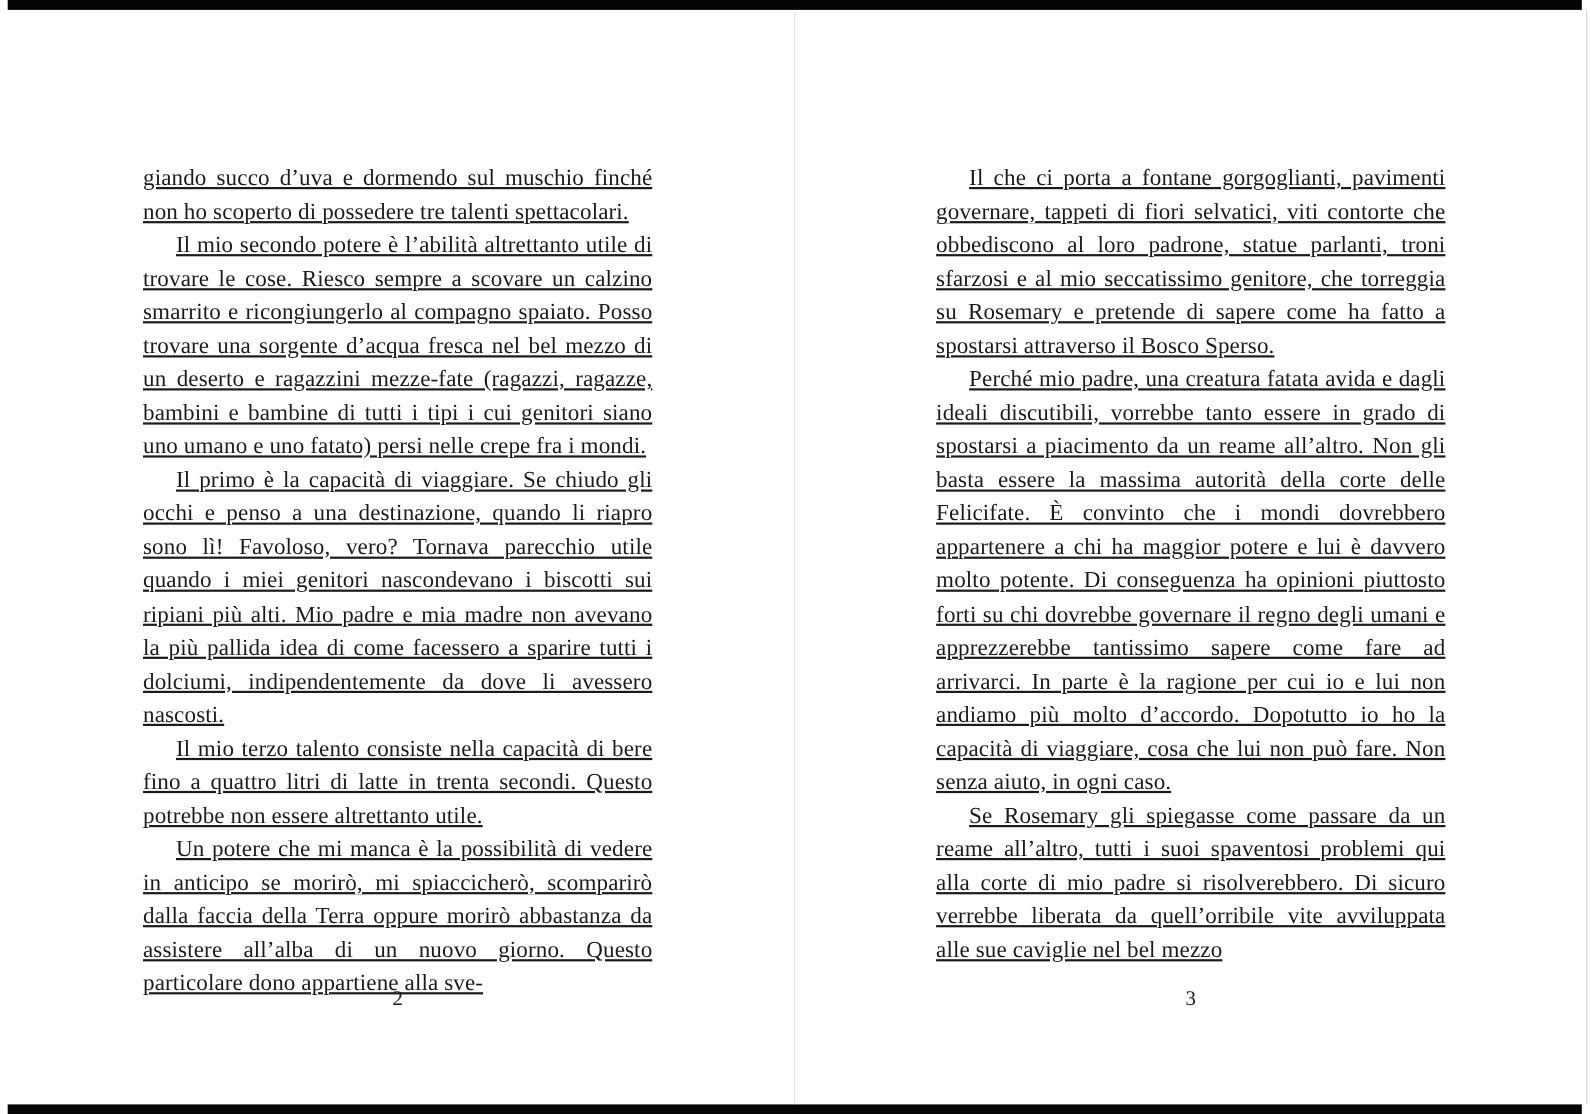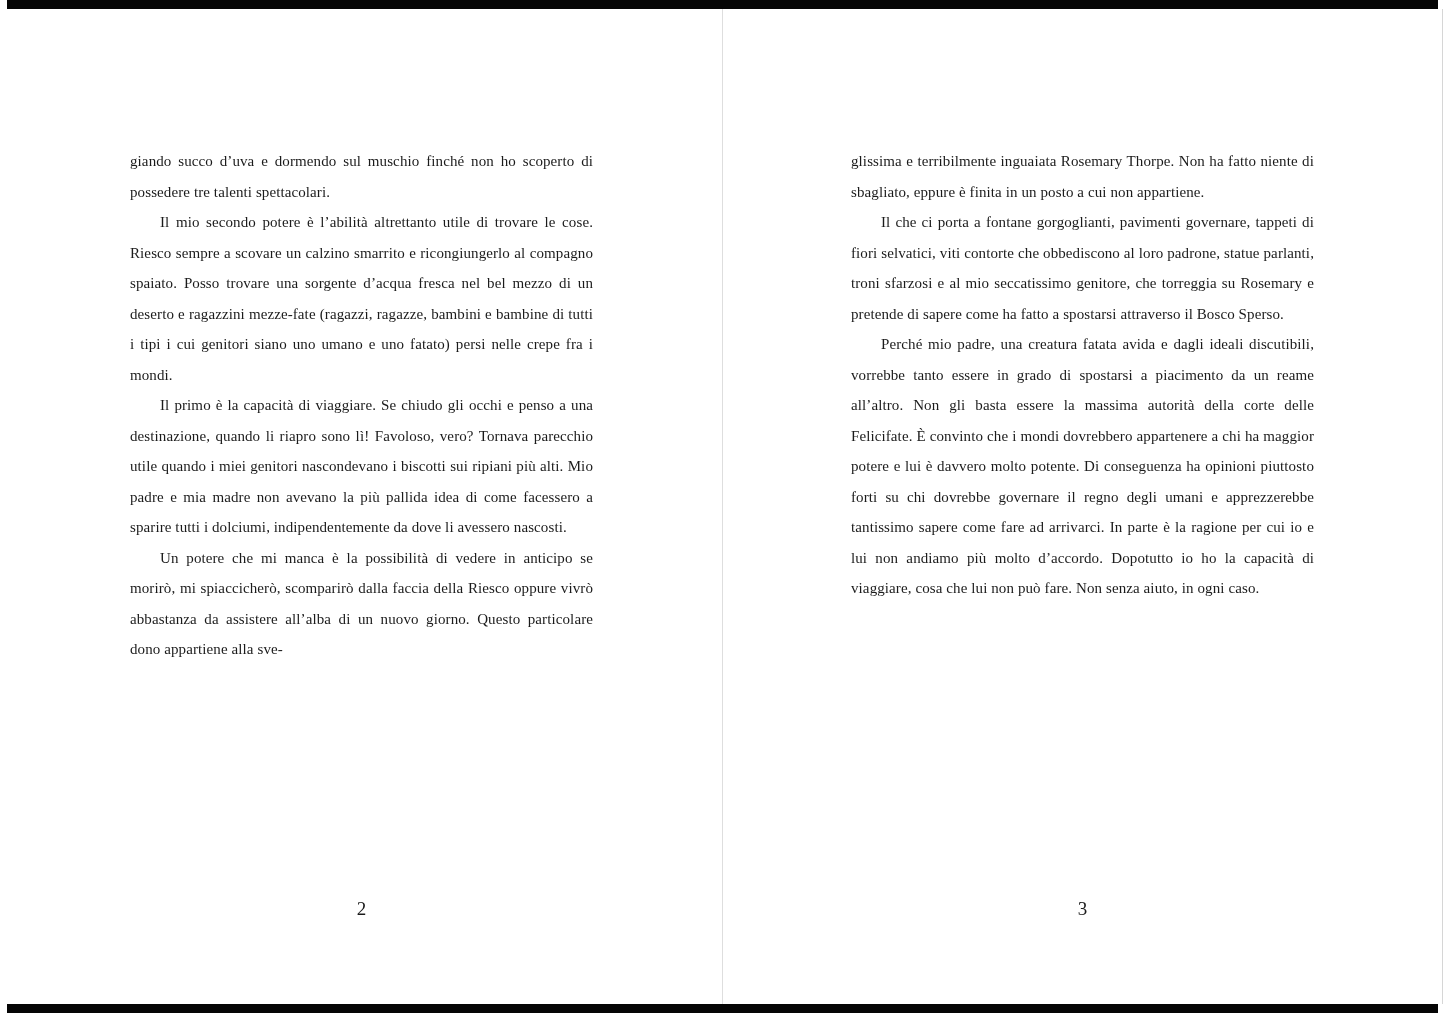--- a/index.html
+++ b/index.html
@@ -34,25 +34,26 @@
     top: 9px;
     bottom: 9px;
     right: 2px;
     width: 1px;
     background: #d6d6d6;
   }
   .text-col {
     position: absolute;
     top: 146px;
     width: 463px;
-    font-size: 15px;
+    font-size: 21px;
     line-height: 30.5px;
     text-align: justify;
     letter-spacing: 0.1px;
     hyphens: auto;
+    text-decoration: underline;
     -webkit-hyphens: auto;
   }
   .col-left  { left: 130px; }
   .col-right { left: 851px; }
   .text-col p { margin: 0; }
   .text-col p.indent { text-indent: 30px; }
   .page-number {
     position: absolute;
     top: 898px;
     width: 463px;
@@ -69,22 +70,23 @@
 <div class="border-bar border-top"></div>
 <div class="border-bar border-bottom"></div>
 
 <div class="gutter-line"></div>
 <div class="edge-line"></div>
 
 <div class="text-col col-left" lang="it">
   <p>giando succo d’uva e dormendo sul muschio finché non ho scoperto di possedere tre talenti spettacolari.</p>
   <p class="indent">Il mio secondo potere è l’abilità altrettanto utile di trovare le cose. Riesco sempre a scovare un calzino smarrito e ricongiungerlo al compagno spaiato. Posso trovare una sorgente d’acqua fresca nel bel mezzo di un deserto e ragazzini mezze-fate (ragazzi, ragazze, bambini e bambine di tutti i tipi i cui genitori siano uno umano e uno fatato) persi nelle crepe fra i mondi.</p>
   <p class="indent">Il primo è la capacità di viaggiare. Se chiudo gli occhi e penso a una destinazione, quando li riapro sono lì! Favoloso, vero? Tornava parecchio utile quando i miei genitori nascondevano i biscotti sui ripiani più alti. Mio padre e mia madre non avevano la più pallida idea di come facessero a sparire tutti i dolciumi, indipendentemente da dove li avessero nascosti.</p>
-  <p class="indent">Un potere che mi manca è la possibilità di vedere in anticipo se morirò, mi spiaccicherò, scomparirò dalla faccia della Riesco oppure vivrò abbastanza da assistere all’alba di un nuovo giorno. Questo particolare dono appartiene alla sve-</p>
+  <p class="indent">Il mio terzo talento consiste nella capacità di bere fino a quattro litri di latte in trenta secondi. Questo potrebbe non essere altrettanto utile.</p>
+  <p class="indent">Un potere che mi manca è la possibilità di vedere in anticipo se morirò, mi spiaccicherò, scomparirò dalla faccia della Terra oppure morirò abbastanza da assistere all’alba di un nuovo giorno. Questo particolare dono appartiene alla sve-</p>
 </div>
 <div class="page-number pn-left">2</div>
 
 <div class="text-col col-right" lang="it">
-  <p>glissima e terribilmente inguaiata Rosemary Thorpe. Non ha fatto niente di sbagliato, eppure è finita in un posto a cui non appartiene.</p>
   <p class="indent">Il che ci porta a fontane gorgoglianti, pavimenti governare, tappeti di fiori selvatici, viti contorte che obbediscono al loro padrone, statue parlanti, troni sfarzosi e al mio seccatissimo genitore, che torreggia su Rosemary e pretende di sapere come ha fatto a spostarsi attraverso il Bosco Sperso.</p>
   <p class="indent">Perché mio padre, una creatura fatata avida e dagli ideali discutibili, vorrebbe tanto essere in grado di spostarsi a piacimento da un reame all’altro. Non gli basta essere la massima autorità della corte delle Felicifate. È convinto che i mondi dovrebbero appartenere a chi ha maggior potere e lui è davvero molto potente. Di conseguenza ha opinioni piuttosto forti su chi dovrebbe governare il regno degli umani e apprezzerebbe tantissimo sapere come fare ad arrivarci. In parte è la ragione per cui io e lui non andiamo più molto d’accordo. Dopotutto io ho la capacità di viaggiare, cosa che lui non può fare. Non senza aiuto, in ogni caso.</p>
+  <p class="indent">Se Rosemary gli spiegasse come passare da un reame all’altro, tutti i suoi spaventosi problemi qui alla corte di mio padre si risolverebbero. Di sicuro verrebbe liberata da quell’orribile vite avviluppata alle sue caviglie nel bel mezzo</p>
 </div>
 <div class="page-number pn-right">3</div>
 
 </body></html>

